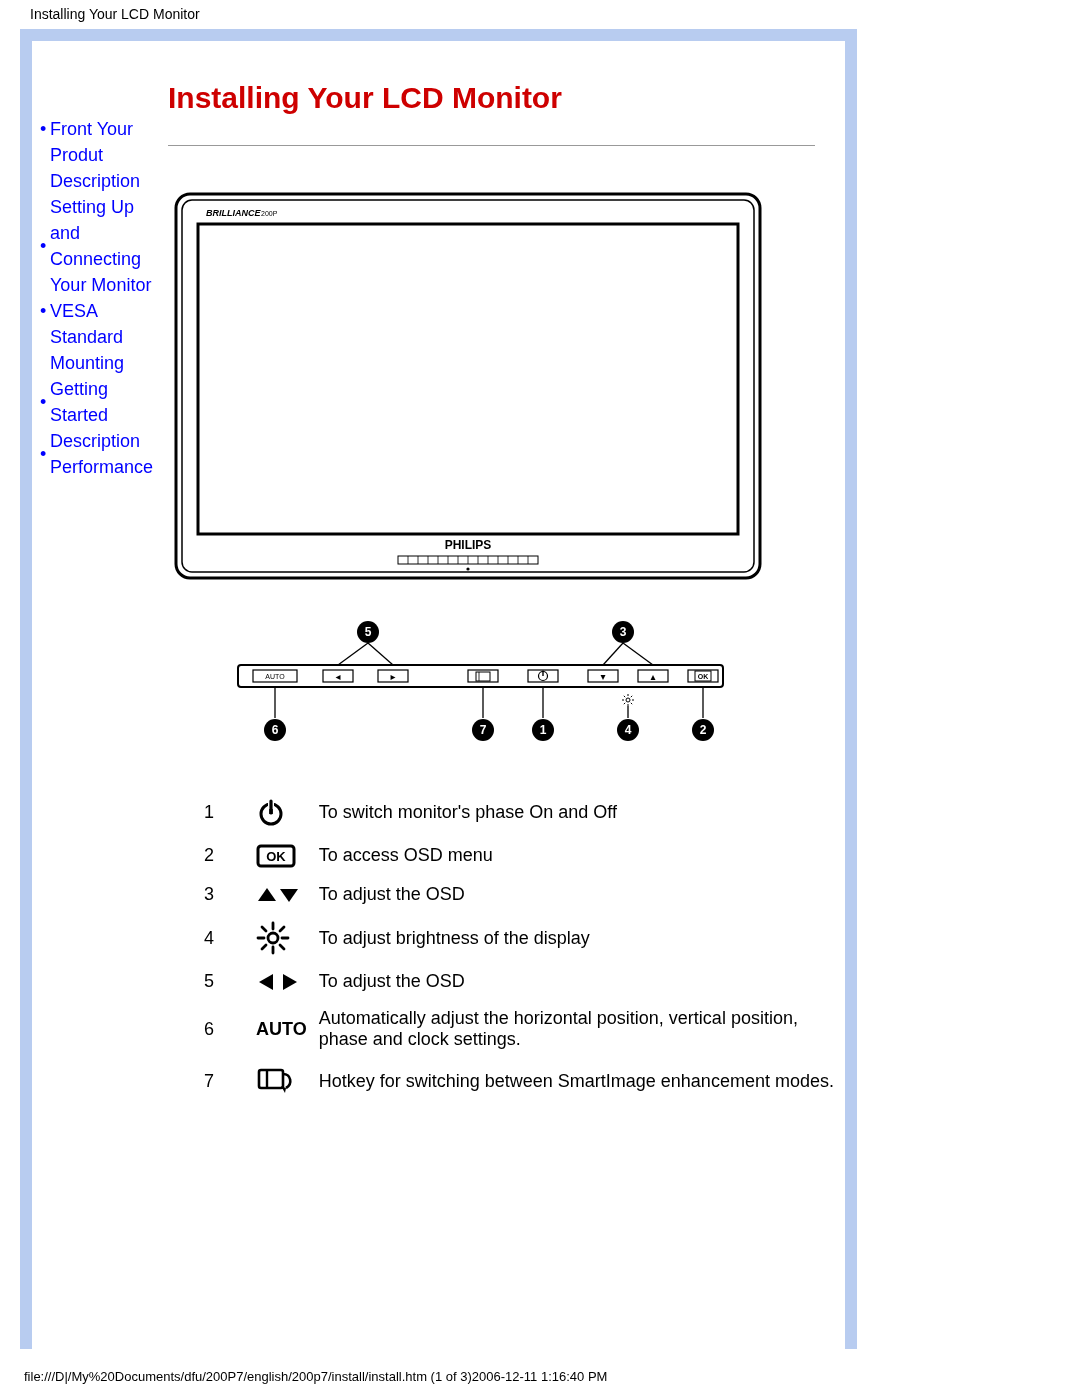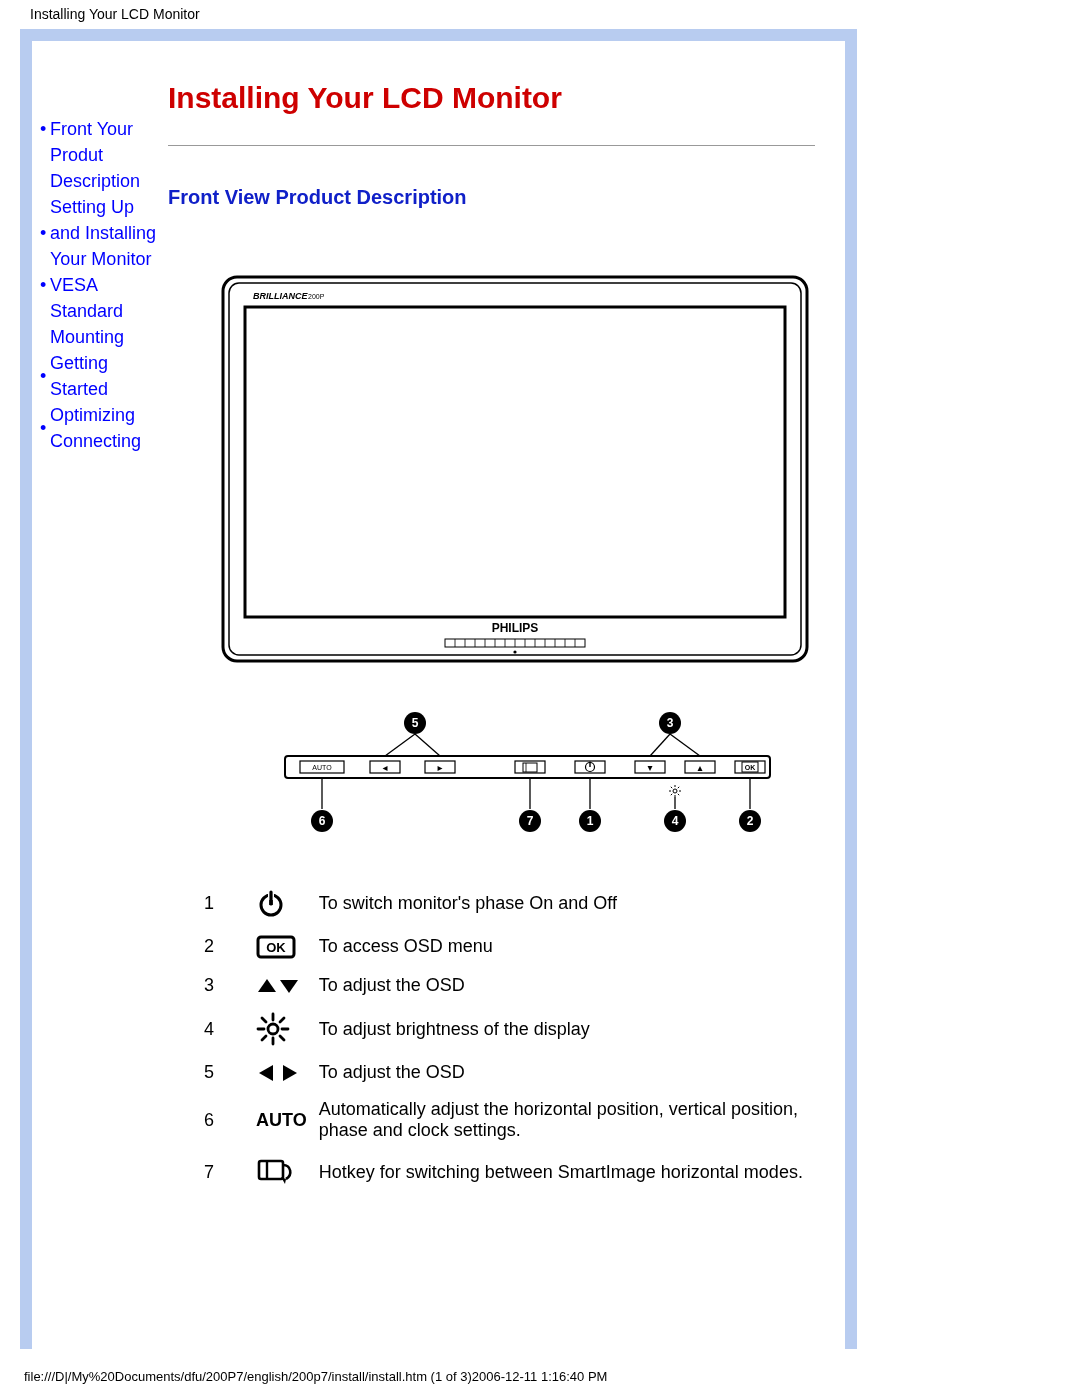--- a/index.html
+++ b/index.html
@@ -11,21 +11,21 @@
   .sidebar { flex: 0 0 126px; padding: 75px 0 0 10px; }
   .sidebar ul { list-style: none; }
   .sidebar li { display: flex; align-items: flex-start; font-size: 18px; line-height: 26px; color: #0000ff; }
   .sidebar li .dot { flex: 0 0 10px; color:#0000ff; padding-top:0; margin-left:-2px;}
   .sidebar li .dot.center { align-self:center; }
   .sidebar li .lbl { flex:1; }
   .main { flex:1; padding: 40px 30px 0 10px; }
   .h1 { font-size: 30px; font-weight: 700; color: #ce0000; margin-bottom: 30px; }
   .hr { border:none; border-top:1px solid #999; margin: 0 0 40px 0; }
   .h2 { font-size: 20px; font-weight:700; color:#1020c8; margin-bottom: 60px; }
-  .fig { display:flex; flex-direction:column; align-items:flex-end; gap: 32px; margin-bottom: 40px; }
+  .fig { display:flex; flex-direction:column; align-items:flex-start; gap: 24px; margin-bottom: 40px; }
   .monitor-svg { width: 600px; height: 400px; }
   .controls-svg { width: 600px; height: 140px; }
   .desc-table { width: 100%; max-width: 720px; margin: 0 0 0 30px; border-collapse: collapse; }
   .desc-table td { font-size: 18px; vertical-align: middle; padding: 8px 6px; }
   .desc-table td.num { width: 52px; text-align:left; }
   .desc-table td.ic  { width: 60px; text-align:left; }
   .desc-table td.ic svg { vertical-align: middle; }
   .autolabel { font-weight:700; font-size:18px; }
   .footer { font: 400 13px/1.2 Arial; color:#000; padding: 20px 11px 10px 24px; }
 </style>
@@ -38,41 +38,40 @@
   <div class="frame">
     <div class="layout">
       <nav class="sidebar">
         <ul>
           <li>
             <span class="dot">•</span>
             <span class="lbl">Front Your Produt Description</span>
           </li>
           <li>
             <span class="dot center">•</span>
-            <span class="lbl">Setting Up and Installing Your Monitor</span>
+            <span class="lbl">Setting Up and Connecting Your Monitor</span>
           </li>
           <li>
             <span class="dot">•</span>
             <span class="lbl">VESA Standard Mounting</span>
           </li>
           <li>
             <span class="dot center">•</span>
             <span class="lbl">Getting Started</span>
           </li>
           <li>
             <span class="dot center">•</span>
-            <span class="lbl">Optimizing Connecting</span>
+            <span class="lbl">Description Performance</span>
           </li>
         </ul>
       </nav>
 
       <main class="main">
         <h1 class="h1">Installing Your LCD Monitor</h1>
         <hr class="hr">
-        <h2 class="h2">Front View Product Description</h2>
 
         <div class="fig">
 
           <svg class="monitor-svg" viewBox="0 0 600 400">
             <rect x="8" y="8" width="584" height="384" rx="14" ry="14" fill="none" stroke="#000" stroke-width="3"></rect>
             <rect x="14" y="14" width="572" height="372" rx="10" ry="10" fill="none" stroke="#000" stroke-width="1.5"></rect>
             <rect x="30" y="38" width="540" height="310" fill="none" stroke="#000" stroke-width="3"></rect>
             <text x="38" y="30" font-family="Arial" font-size="9" font-weight="700" font-style="italic">BRILLIANCE</text>
             <text x="93" y="30" font-family="Arial" font-size="7">200P</text>
             <text x="300" y="363" text-anchor="middle" font-family="Arial" font-size="12" font-weight="700">PHILIPS</text>
@@ -250,21 +249,21 @@
           <tr>
             <td class="num">7</td>
             <td class="ic">
               <svg width="40" height="30" viewBox="0 0 40 30">
                 <rect x="3" y="4" width="24" height="18" rx="2" fill="none" stroke="#000" stroke-width="2.6"></rect>
                 <line x1="11" y1="4" x2="11" y2="22" stroke="#000" stroke-width="2.4"></line>
                 <path d="M27 8 C35 8 37 18 30 22" fill="none" stroke="#000" stroke-width="2.6"></path>
                 <polygon points="30,22 25,20 29,27" fill="#000"></polygon>
               </svg>
             </td>
-            <td>Hotkey for switching between SmartImage horizontal modes.</td>
+            <td>Hotkey for switching between SmartImage enhancement modes.</td>
           </tr>
         </tbody>
           </table>
 
       </main>
     </div>
   </div>
 
   <div class="footer">file:///D|/My%20Documents/dfu/200P7/english/200p7/install/install.htm (1 of 3)2006-12-11 1:16:40 PM</div>
 </div>

